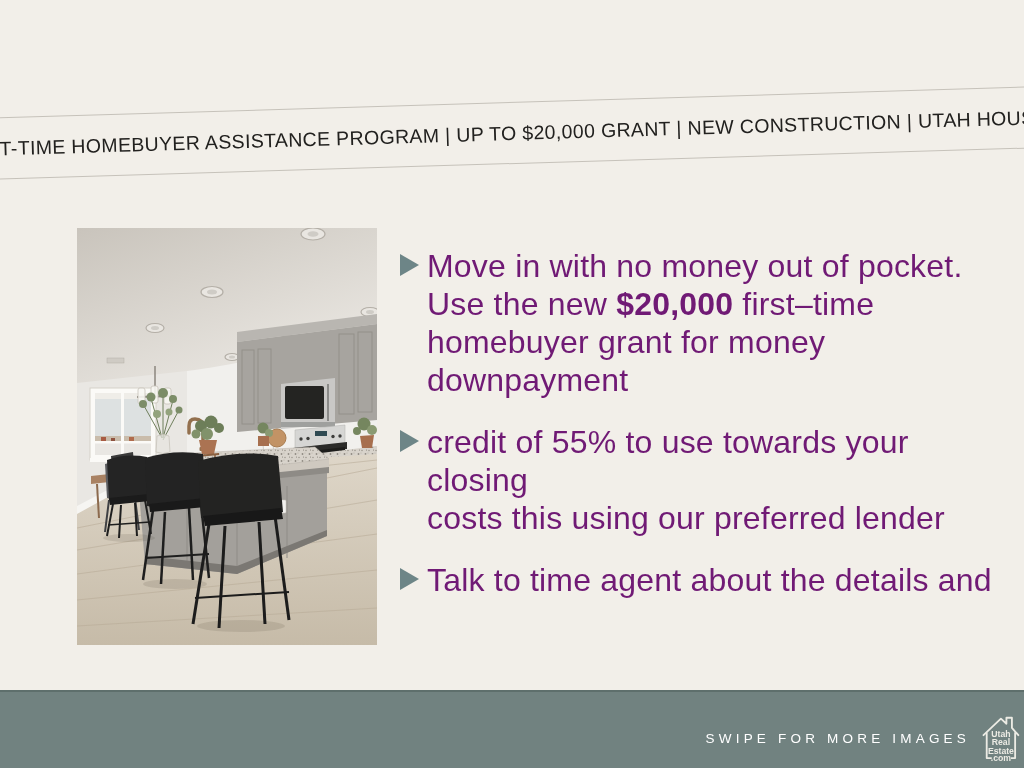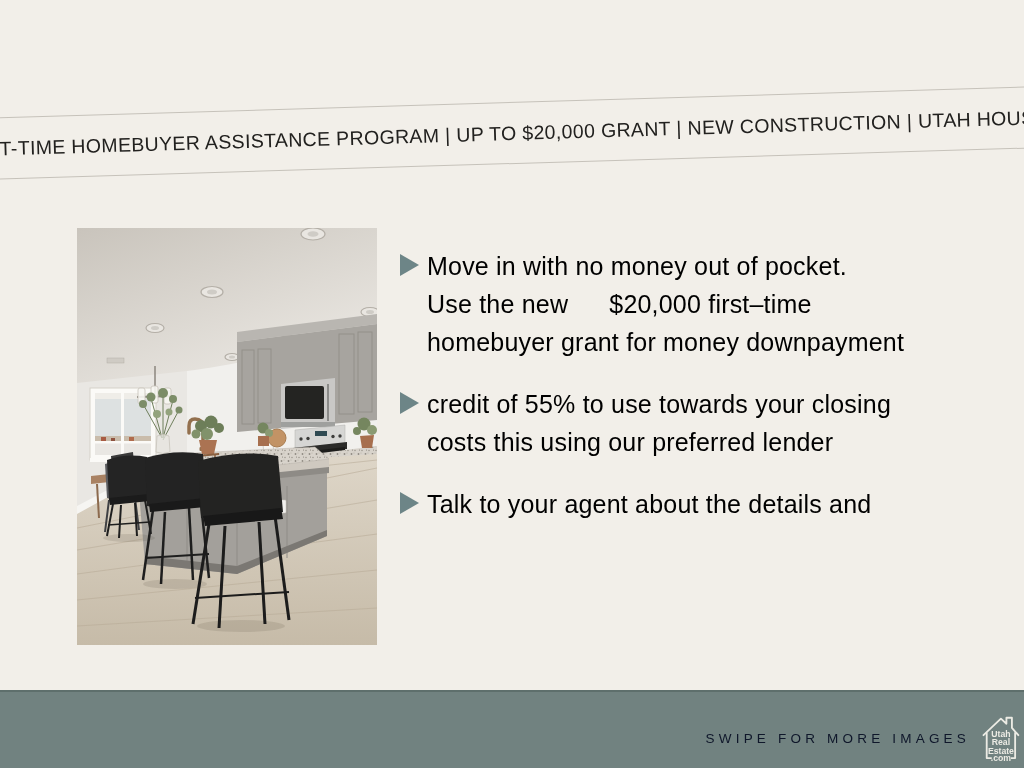--- a/index.html
+++ b/index.html
@@ -24,30 +24,30 @@
   }
   .photo svg{display:block;width:100%;height:100%;}
   
   .content{position:absolute;left:400px;top:247px;width:600px;}
   .bullet{display:flex;align-items:flex-start;margin-bottom:24px;}
   .tri{
     width:0;height:0;flex:0 0 auto;margin-top:7px;
     border-left:19px solid #6d8587;
     border-top:11px solid transparent;border-bottom:11px solid transparent;
   }
-  .blines{margin-left:8px;font-size:25px;line-height:38px;color:#000000;letter-spacing:0.2px;}
-  .blines b{font-weight:400;margin-left:34px;}
+  .blines{margin-left:8px;font-size:32px;line-height:38px;color:#701a75;letter-spacing:0.2px;}
+  .blines b{font-weight:700;}
   
   .footer{
     position:absolute;left:0;right:0;bottom:0;height:78px;box-sizing:border-box;
     background:#718280;border-top:2px solid #5e6f6c;
     display:flex;align-items:center;justify-content:flex-end;
   }
   .swipe{
-    color:#0f172a;font-size:13.5px;font-weight:500;letter-spacing:4.2px;
+    color:#ffffff;font-size:13.5px;font-weight:500;letter-spacing:4.2px;
     white-space:nowrap;
     margin-top:16px;
   }
   .logo{flex:0 0 auto;margin-left:8px;margin-right:2px;transform:translateY(7px);}
 </style>
 </head>
 <body>
 
 <div class="page">
 
@@ -304,21 +304,21 @@
     <div class="bullet">
       <span class="tri"></span>
       <div class="blines">
         <div>credit of 55% to use towards your closing</div>
         <div>costs this using our preferred lender</div>
       </div>
     </div>
     <div class="bullet">
       <span class="tri"></span>
       <div class="blines">
-        <div>Talk to your agent about the details and</div>
+        <div>Talk to time agent about the details and</div>
       </div>
     </div>
   </div>
 
   <div class="footer">
     <span class="swipe">SWIPE FOR MORE IMAGES</span>
     <svg class="logo" width="44" height="52" viewBox="0 0 48 54">
       <g fill="none" stroke="#ecebe4" stroke-width="2" stroke-linecap="round" stroke-linejoin="round">
         <path d="M6,25 L25,7 L31,12.5 L31,6 L37,6 L37,17 L44,25"></path>
         <path d="M9.5,22.5 V50 H40.5 V22.5"></path>

